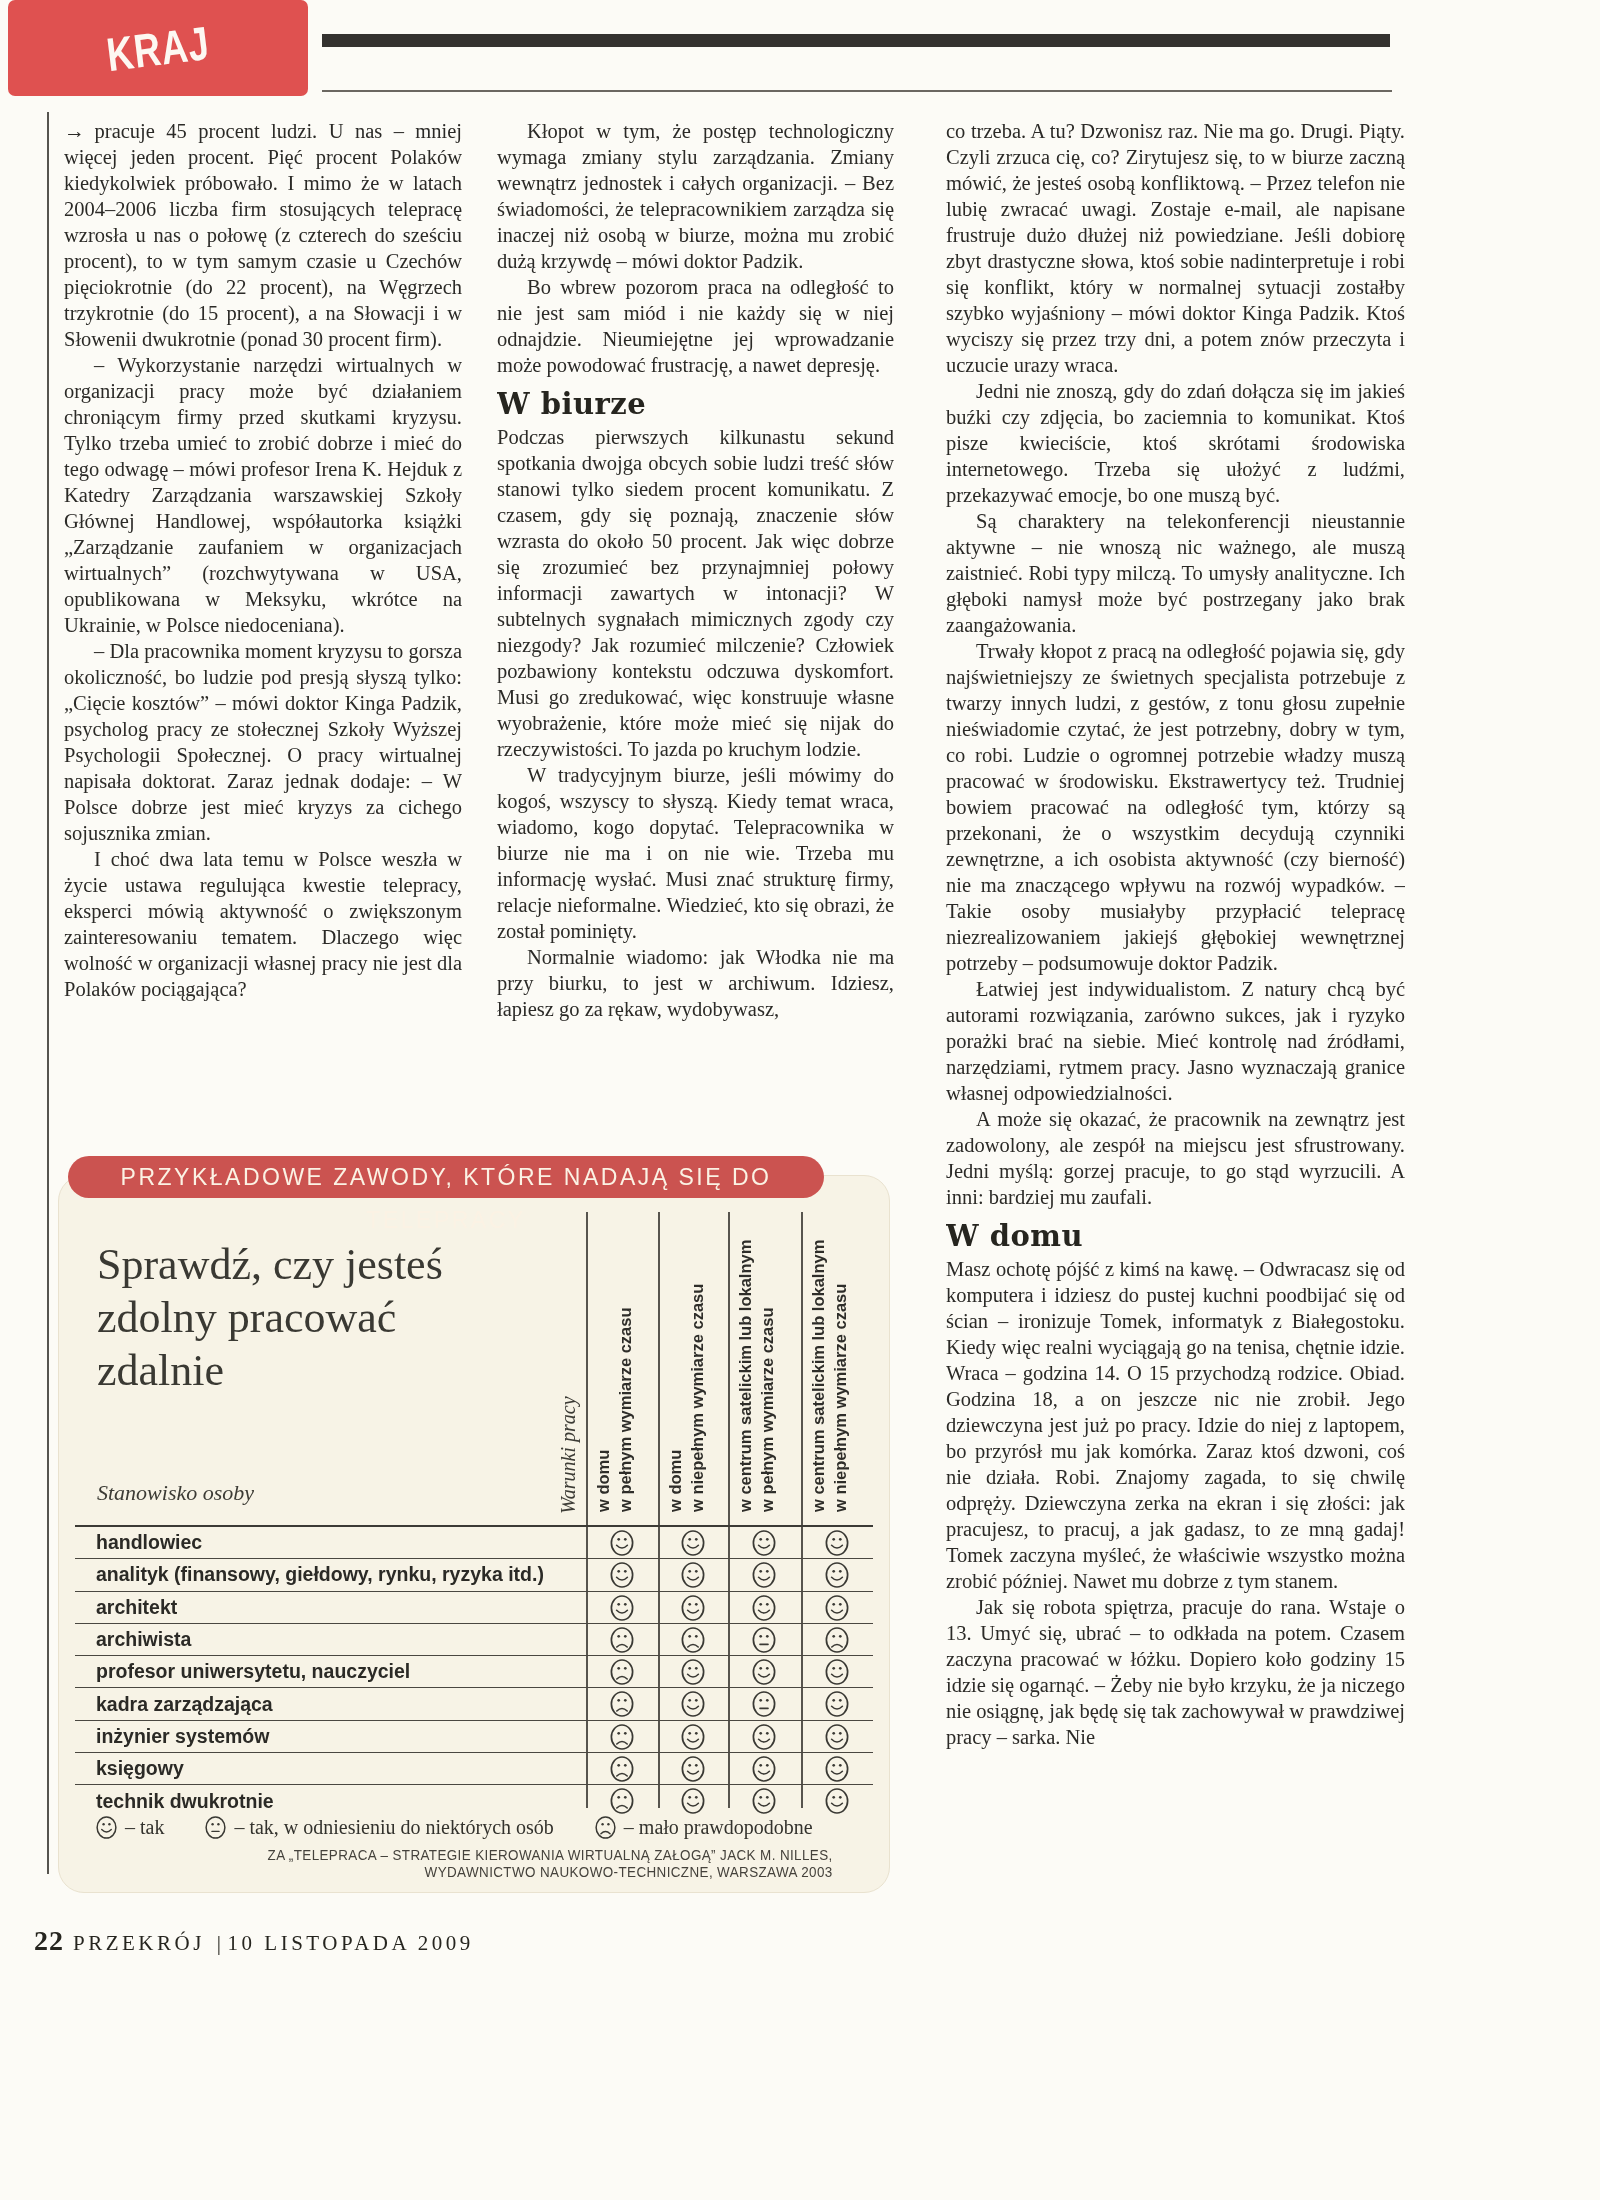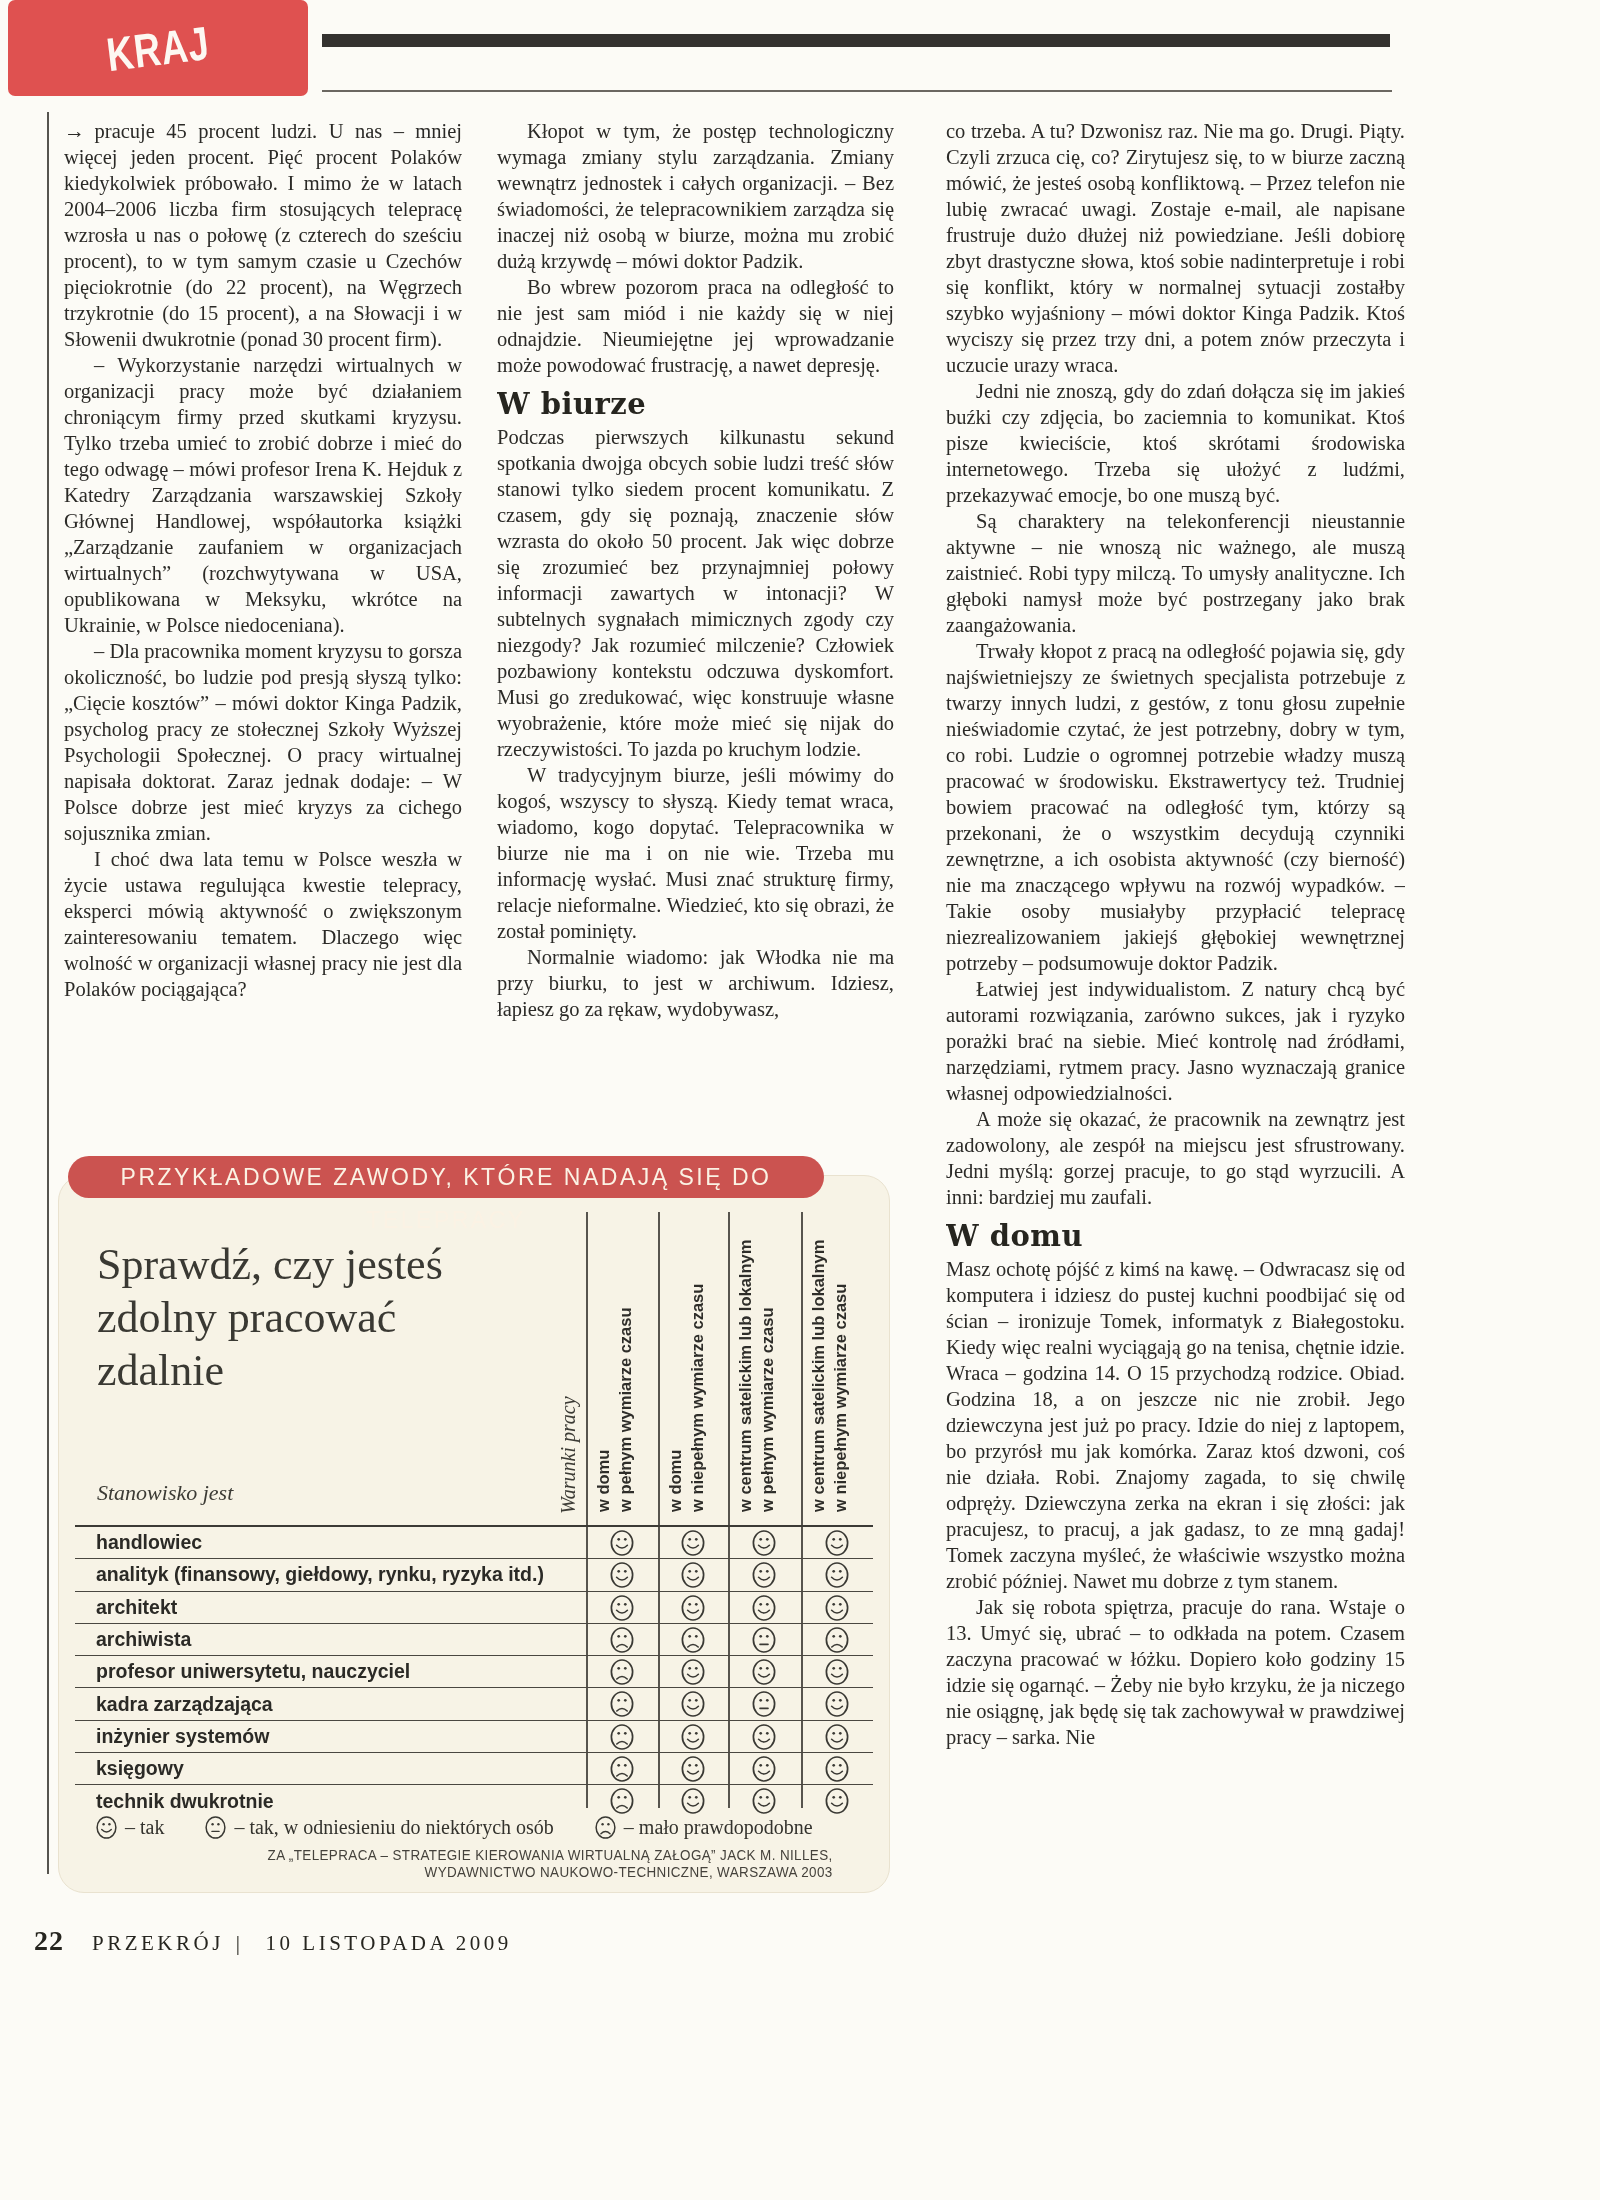--- a/index.html
+++ b/index.html
@@ -53,21 +53,21 @@
   .legend{position:absolute;left:36px;top:639px;display:flex;align-items:center;gap:40px;font-size:20px;color:#33322d;white-space:nowrap;}
   .legend-item{display:inline-flex;align-items:center;gap:7px;}
   .legend-face svg{width:23px;height:25px;display:block;}
 
   .source{position:absolute;right:56px;top:671px;text-align:right;font-family:"Liberation Sans",sans-serif;
     font-size:14px;line-height:17px;color:#45423c;letter-spacing:.4px;transform:scaleX(.96);transform-origin:right;}
 
   
   .footer{position:absolute;left:34px;top:1925px;color:#26251f;}
   .pageno{font-size:28px;font-weight:bold;letter-spacing:1px;}
-  .mag,.date,.sep{font-size:21px;letter-spacing:3.5px;margin-left:24px;}
+  .mag,.date,.sep{font-size:21px;letter-spacing:3.5px;margin-left:5px;}
   .sep{margin-left:8px;margin-right:-6px;}
 </style>
 </head>
 <body>
 
 <div class="page">
 
   <div class="kraj-banner">
     <span class="kraj-text">KRAJ</span>
   </div>
@@ -98,21 +98,21 @@
       <p class="indent">A może się okazać, że pracownik na zewnątrz jest zadowolony, ale zespół na miejscu jest sfrustrowany. Jedni myślą: gorzej pracuje, to go stąd wyrzucili. A inni: bardziej mu zaufali.</p>
       <h2 class="inhead">W domu</h2>
       <p>Masz ochotę pójść z kimś na kawę. – Odwracasz się od komputera i idziesz do pustej kuchni poodbijać się od ścian – ironizuje Tomek, informatyk z Białegostoku. Kiedy więc realni wyciągają go na tenisa, chętnie idzie. Wraca – godzina 14. O 15 przychodzą rodzice. Obiad. Godzina 18, a on jeszcze nic nie zrobił. Jego dziewczyna jest już po pracy. Idzie do niej z laptopem, bo przyrósł mu jak komórka. Zaraz ktoś dzwoni, coś nie działa. Robi. Znajomy zagada, to się chwilę odpręży. Dziewczyna zerka na ekran i się złości: jak pracujesz, to pracuj, a jak gadasz, to ze mną gadaj! Tomek zaczyna myśleć, że właściwie wszystko można zrobić później. Nawet mu dobrze z tym stanem.</p>
       <p class="indent">Jak się robota spiętrza, pracuje do rana. Wstaje o 13. Umyć się, ubrać – to odkłada na potem. Czasem zaczyna pracować w łóżku. Dopiero koło godziny 15 idzie się ogarnąć. – Żeby nie było krzyku, że ja niczego nie osiągnę, jak będę się tak zachowywał w prawdziwej pracy – sarka. Nie</p>
     </div>
 
   <div class="infobox-banner">PRZYKŁADOWE ZAWODY, KTÓRE NADAJĄ SIĘ DO TELEPRACY</div>
 
   <section class="infobox">
     <h2 class="infobox-title">Sprawdź, czy jesteś<br>zdolny pracować<br>zdalnie</h2>
-    <div class="row-header">Stanowisko jest</div>
+    <div class="row-header">Stanowisko osoby</div>
     <div class="colgroup-label">Warunki pracy</div>
 
     <div class="vline vl0"></div>
     <div class="vline vl1"></div>
     <div class="vline vl2"></div>
     <div class="vline vl3"></div>
 
     <div>
         <div class="vhead vh0">w domu
 w pełnym wymiarze czasu</div>

